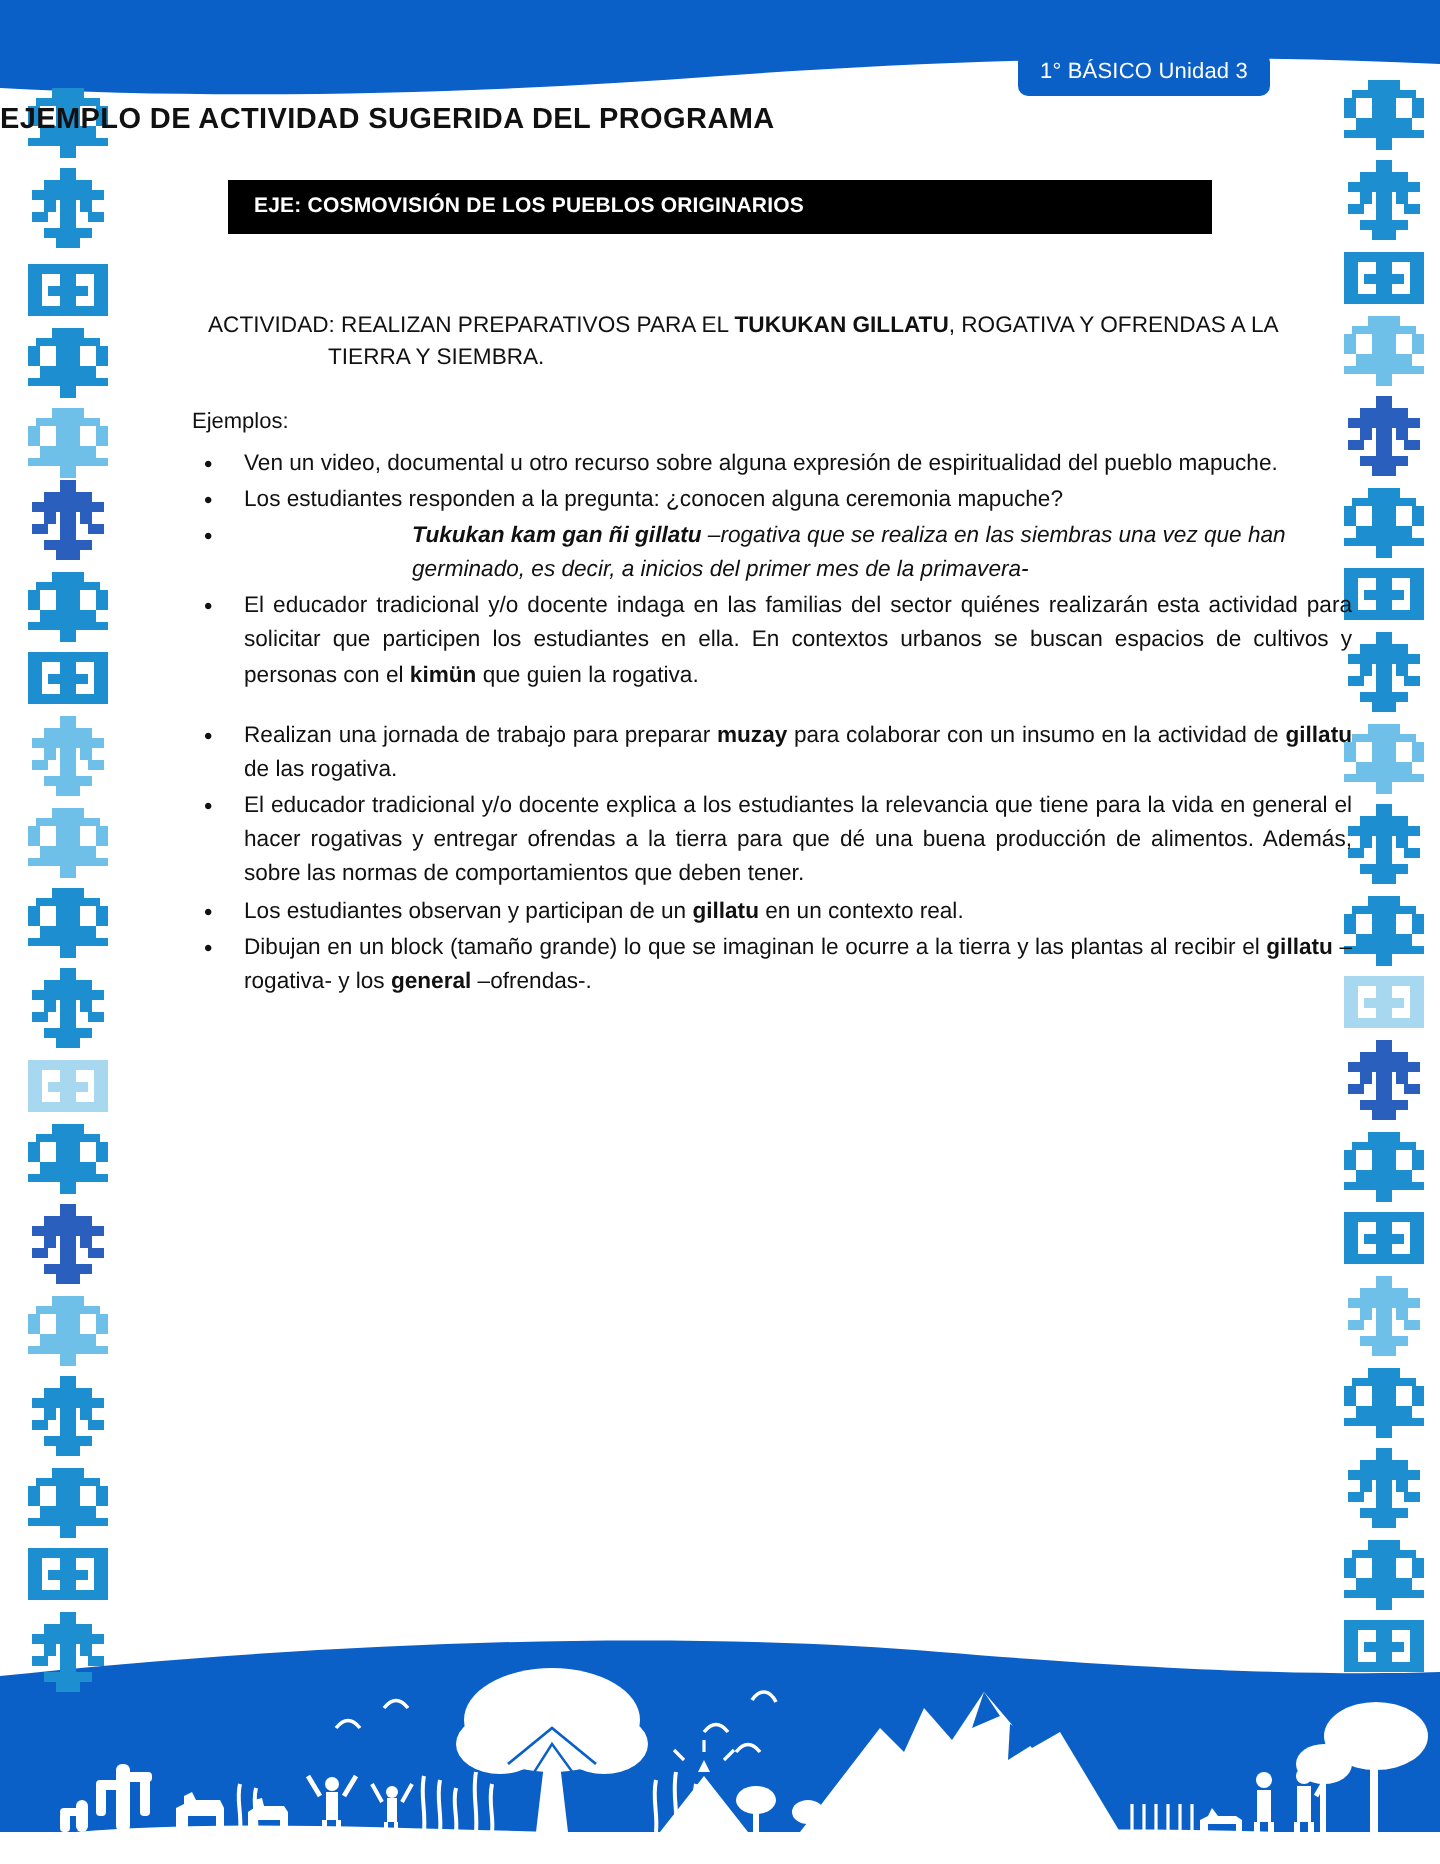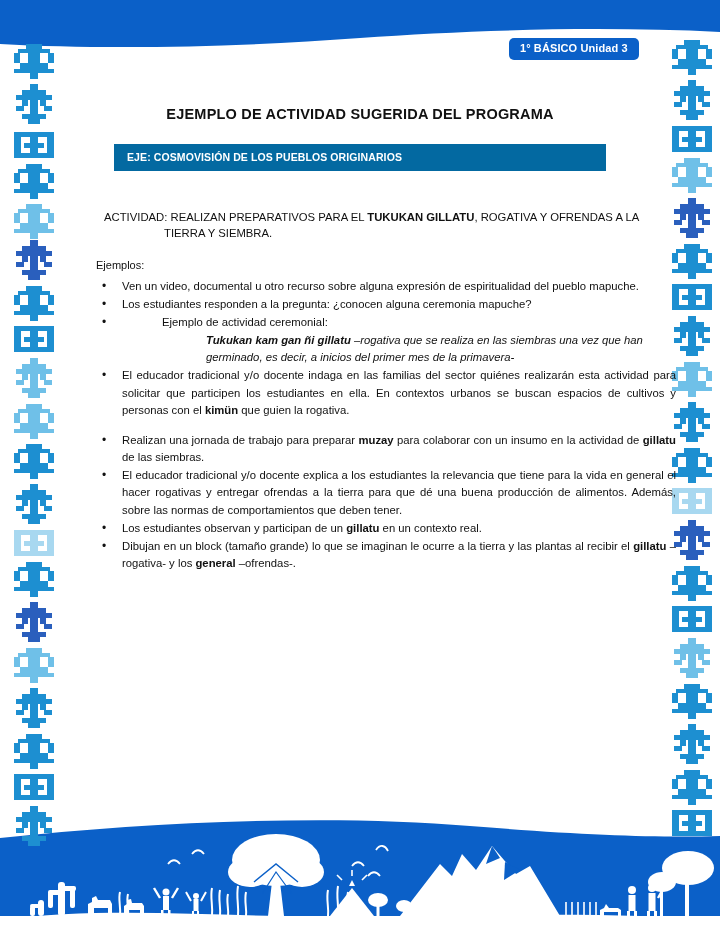--- a/index.html
+++ b/index.html
@@ -33,27 +33,27 @@
     width: 720px;
     height: 62px;
     z-index: 2;
     pointer-events: none;
   }
   .top-band svg { display: block; }
 
   
   .unit-badge {
     position: absolute;
-    top: 38px;
+    top: 26px;
     left: 509px;
     z-index: 4;
     background: #0b60c8;
     color: #ffffff;
     font-size: 11px;
-    font-weight: bold;
+    font-weight: normal;
     letter-spacing: .1px;
     padding: 5px 11px 6px 11px;
     border-radius: 5px;
     white-space: nowrap;
     line-height: 1;
   }
 
   
   .side-strip {
     position: absolute;
@@ -83,32 +83,31 @@
   .content {
     position: absolute;
     left: 0;
     top: 0;
     width: 720px;
     z-index: 5;
   }
 
   .doc-title {
     margin: 0;
-    padding: 106px 0 0 0;
-    text-align: center;
+    padding: 52px 0 0 0;
     font-size: 14.5px;
     font-weight: bold;
     letter-spacing: .2px;
     color: #111;
   }
 
   .eje-bar {
     margin: 22px auto 0 auto;
     width: 492px;
-    background: #0369a1;
+    background: #000000;
     color: #ffffff;
     font-size: 10.5px;
     font-weight: bold;
     letter-spacing: .1px;
     padding: 7px 0 8px 13px;
     box-sizing: border-box;
   }
 
   .activity {
     margin: 38px 0 16px 0;
@@ -467,32 +466,31 @@
 
       <li>
         <span>Ven un video, documental u otro recurso sobre alguna expresión de espiritualidad del pueblo mapuche.</span>
       </li>
 
       <li class="left-align">
         <span>Los estudiantes responden a la pregunta: ¿conocen alguna ceremonia mapuche?</span>
       </li>
 
       <li>
-        <span class="sub-note">Ejemplo de actividad ceremonial:</span>
         <span class="sub-note-deep"><b>Tukukan kam gan ñi gillatu</b><span> –rogativa que se realiza en las siembras una vez que han germinado, es decir, a inicios del primer mes de la primavera-</span></span>
       </li>
 
       <li>
         <span>El educador tradicional y/o docente indaga en las familias del sector quiénes realizarán esta actividad para solicitar que participen los estudiantes en ella. En contextos urbanos se buscan espacios de cultivos y personas con el </span><b>kimün</b><span> que guien la rogativa.</span>
       </li>
 
       <li class="nobullet" style="height:12px;padding:0;margin:0;"></li>
 
       <li>
-        <span>Realizan una jornada de trabajo para preparar </span><b>muzay</b><span> para colaborar con un insumo en la actividad de </span><b>gillatu</b><span> de las siembras.</span>
+        <span>Realizan una jornada de trabajo para preparar </span><b>muzay</b><span> para colaborar con un insumo en la actividad de </span><b>gillatu</b><span> de las rogativa.</span>
       </li>
 
       <li>
         <span>El educador tradicional y/o docente explica a los estudiantes la relevancia que tiene para la vida en general el hacer rogativas y entregar ofrendas a la tierra para que dé una buena producción de alimentos. Además, sobre las normas de comportamientos que deben tener.</span>
       </li>
 
       <li class="left-align">
         <span>Los estudiantes observan y participan de un </span><b>gillatu</b><span> en un contexto real.</span>
       </li>
 

